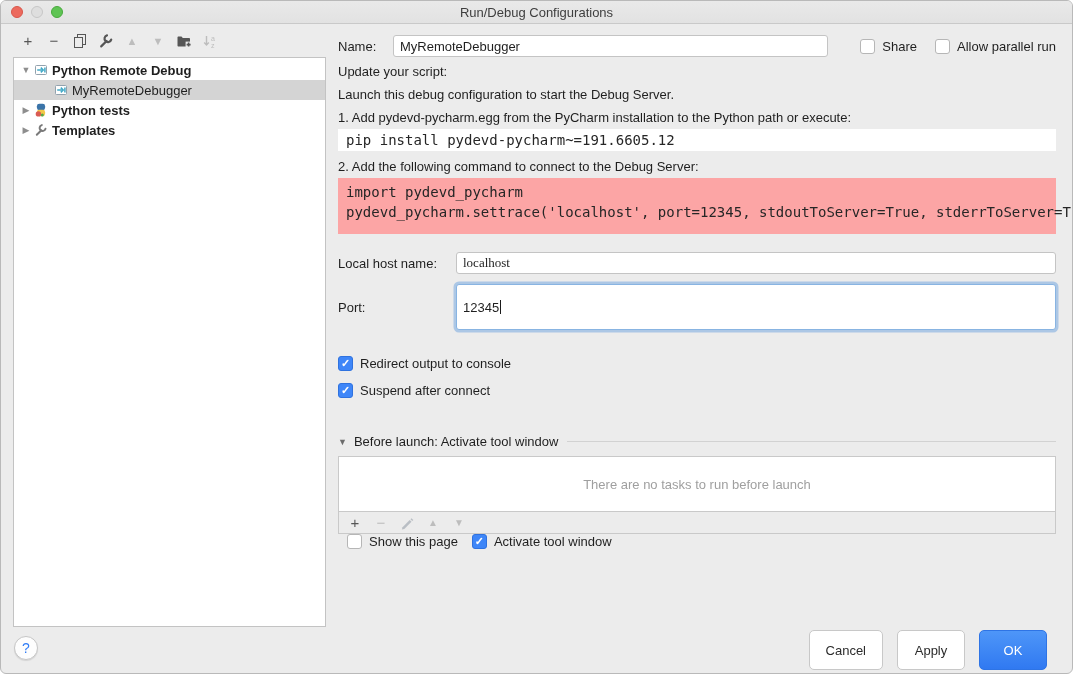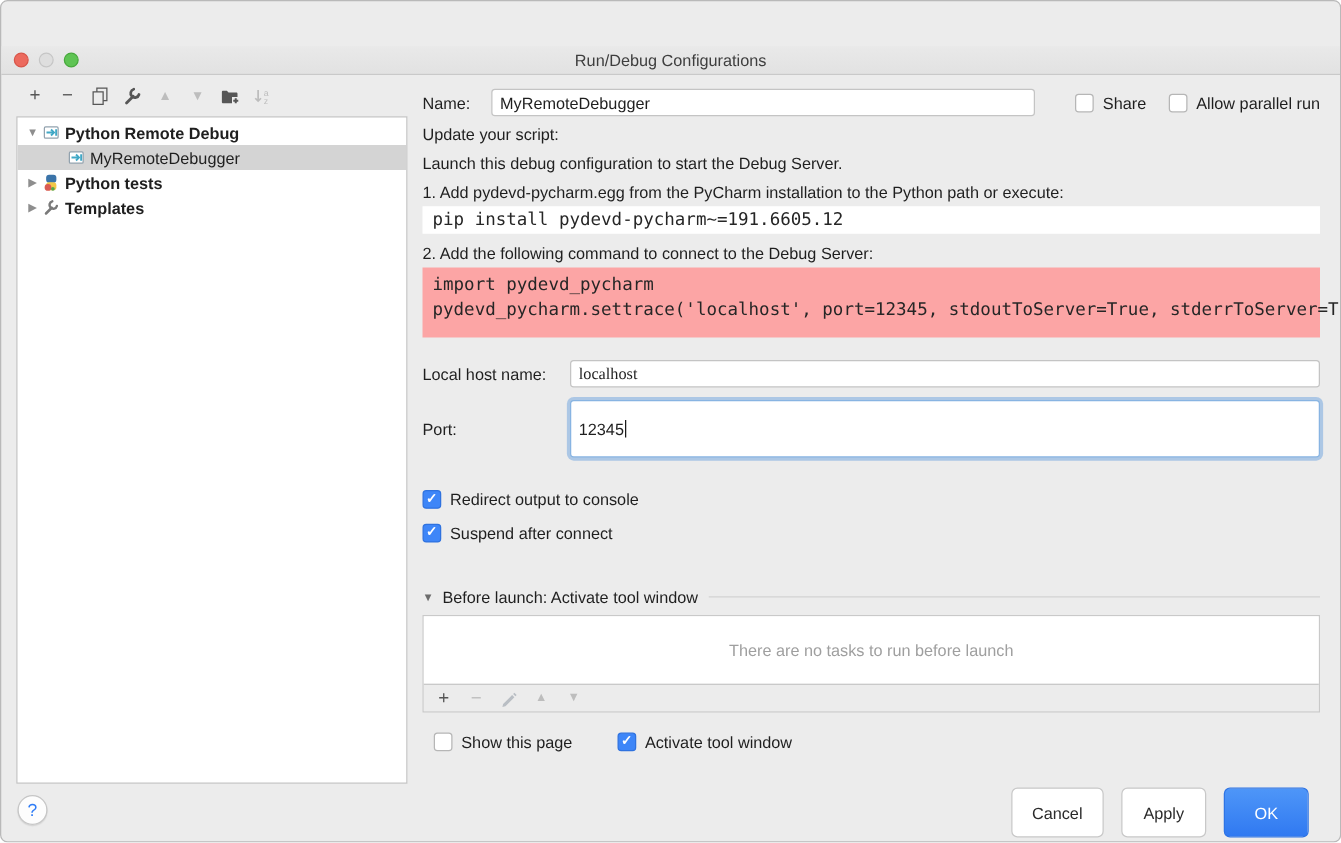--- a/index.html
+++ b/index.html
@@ -1,19 +1,19 @@
 <!DOCTYPE html>
 <html><head>
 <meta charset="utf-8">
 <style>
   html,body{margin:0;padding:0;background:#ffffff;}
   body{width:1073px;height:674px;font-family:"Liberation Sans",sans-serif;font-size:13px;color:#1f1f1f;overflow:hidden;}
   .window{width:1073px;height:674px;background:#ececec;border-radius:6px;overflow:hidden;display:flex;flex-direction:column;box-sizing:border-box;border:1px solid #b9b9b9;}
   
-  .titlebar{height:22px;background:linear-gradient(#e9e9e9,#e2e2e2);border-bottom:1px solid #c9c9c9;position:relative;display:flex;align-items:center;justify-content:center;flex:0 0 auto;margin-top:36px;}
+  .titlebar{height:22px;background:linear-gradient(#e9e9e9,#e2e2e2);border-bottom:1px solid #c9c9c9;position:relative;display:flex;align-items:center;justify-content:center;flex:0 0 auto;}
   .title{font-size:13px;color:#3e3e3e;}
   .traffic{position:absolute;left:10px;top:5px;display:flex;gap:8px;}
   .light{width:12px;height:12px;border-radius:50%;box-sizing:border-box;display:inline-block;}
   .light.red{background:#ec6a5e;border:1px solid #d8564a;}
   .light.yellow{background:#dedede;border:1px solid #c6c6c6;}
   .light.green{background:#5fc454;border:1px solid #48a93d;}
   
   .bodyrow{flex:1;display:flex;position:relative;}
   .left{width:337px;flex:0 0 337px;position:relative;}
   .left-toolbar{height:33px;display:flex;align-items:center;gap:10px;padding-left:19px;}
@@ -50,21 +50,21 @@
   .frow.pathrow{margin-top:29px;}
   .pathfield{flex:1;height:22px;border:1px solid #cdcdcd;border-radius:3px;background:#ececec;position:relative;display:flex;align-items:center;justify-content:flex-end;padding-right:6px;box-sizing:border-box;}
   .cbrow{margin-top:23px;display:flex;align-items:center;}
   .cbrow + .cbrow{margin-top:12px;}
   .bl-header{margin-top:36px;display:flex;align-items:center;}
   .bl-header .expander{font-size:9px;color:#6c6c6c;margin-right:7px;}
   .bl-line{flex:1;height:1px;background:#d2d2d2;margin-left:9px;}
   .taskbox{margin-top:7px;border:1px solid #c9c9c9;box-sizing:border-box;}
   .task-empty{height:54px;background:#fff;display:flex;align-items:center;justify-content:center;color:#9f9f9f;}
   .task-toolbar{height:21px;background:#ececec;border-top:1px solid #c9c9c9;display:flex;align-items:center;gap:10px;padding-left:8px;}
-  .pagecbs{margin-top:16px;display:flex;align-items:center;gap:28px;padding-left:9px;}
+  .pagecbs{margin-top:0;display:flex;align-items:center;gap:6px;padding-left:9px;}
   .pagecbs .cb + .cb{margin-left:8px;}
   
   .footer{flex:0 0 46px;position:relative;display:flex;align-items:center;justify-content:flex-end;gap:14px;padding-right:25px;}
   .help-btn{position:absolute;left:13px;top:9px;width:24px;height:24px;border-radius:50%;background:#fdfdfd;border:1px solid #c6c6c6;box-sizing:border-box;display:flex;align-items:center;justify-content:center;color:#2f7cf6;font-size:14px;box-shadow:0 1px 1px rgba(0,0,0,.1);}
   .btn{height:40px;min-width:68px;padding:0 16px;border:1px solid #c8c8c8;border-radius:5px;background:#fff;font-family:"Liberation Sans",sans-serif;font-size:13px;color:#2b2b2b;display:flex;align-items:center;justify-content:center;box-sizing:border-box;}
   .btn.primary{background:linear-gradient(#4e96f8,#3079f1);border-color:#2e74e5;color:#fff;}
   svg{display:block;}
 </style>
 </head>
 <body>

